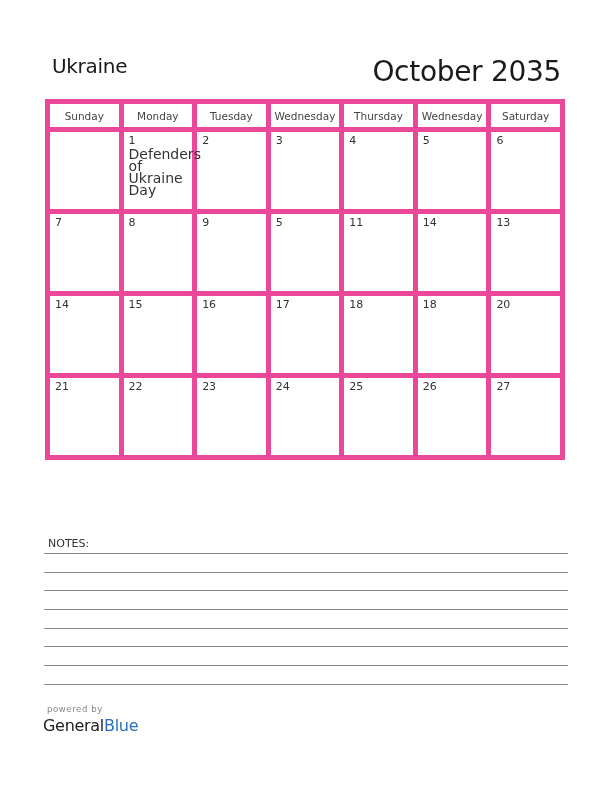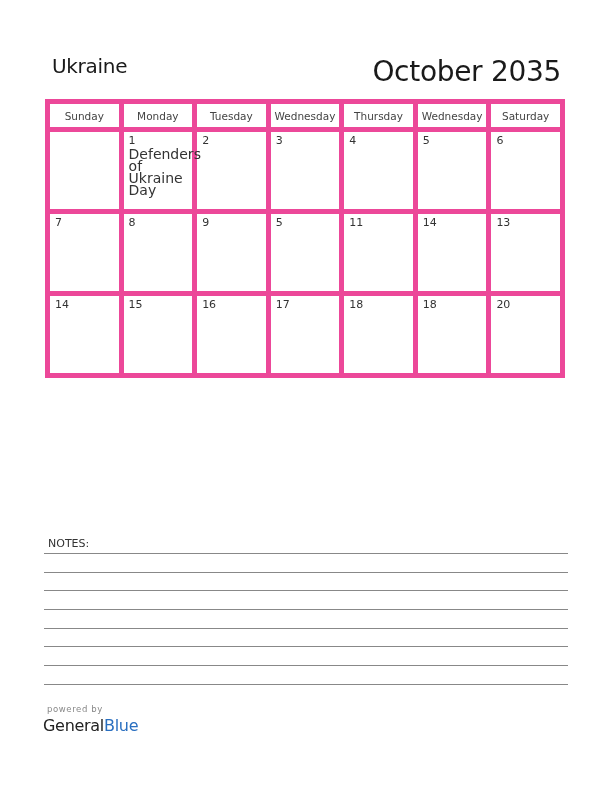--- a/index.html
+++ b/index.html
@@ -100,20 +100,43 @@
       <td>
           <span class="day-num">18</span>
         </td>
       <td>
           <span class="day-num">18</span>
         </td>
       <td>
           <span class="day-num">20</span>
         </td>
     </tr>
+    <tr>
+      <td>
+          <span class="day-num">21</span>
+        </td>
+      <td>
+          <span class="day-num">22</span>
+        </td>
+      <td>
+          <span class="day-num">23</span>
+        </td>
+      <td>
+          <span class="day-num">24</span>
+        </td>
+      <td>
+          <span class="day-num">25</span>
+        </td>
+      <td>
+          <span class="day-num">26</span>
+        </td>
+      <td>
+          <span class="day-num">27</span>
+        </td>
+    </tr>
   </tbody>
 </table>
 
 <div class="notes-label">NOTES:</div>
 <div class="note-line" style="top:553px;"></div>
 <div class="note-line" style="top:572px;"></div>
 <div class="note-line" style="top:590px;"></div>
 <div class="note-line" style="top:609px;"></div>
 <div class="note-line" style="top:628px;"></div>
 <div class="note-line" style="top:646px;"></div>

